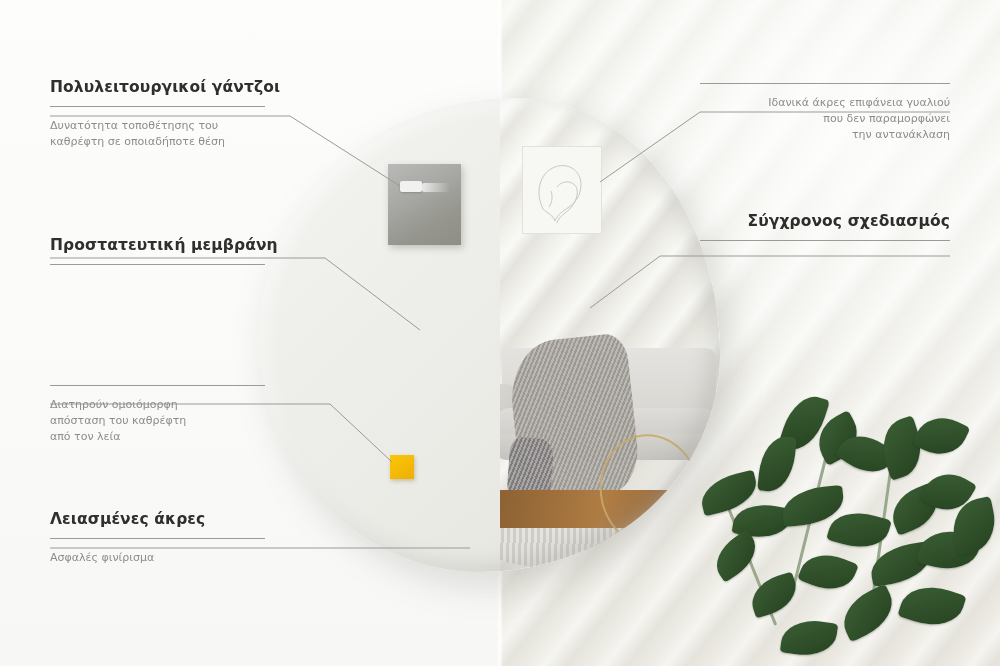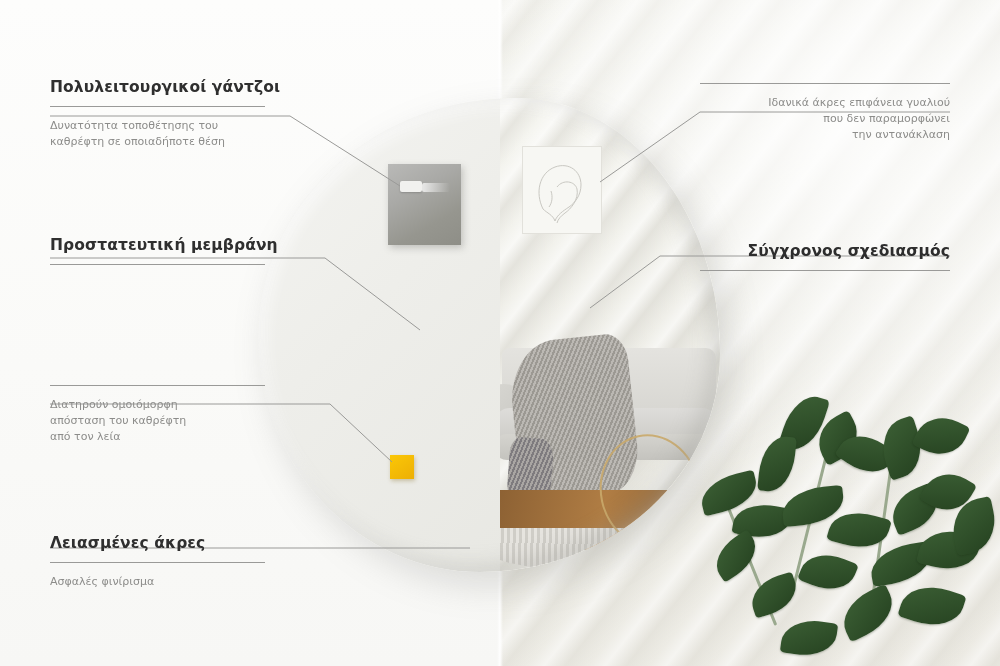--- a/index.html
+++ b/index.html
@@ -270,31 +270,31 @@
     <div class="c-rule"></div>
   </div>
 
   <div class="callout left-callout" style="top:376px;width:215px;">
     <div class="c-rule"></div>
     <div class="c-desc">Διατηρούν ομοιόμορφη
 απόσταση του καθρέφτη
 από τον λεία</div>
   </div>
 
-  <div class="callout left-callout" style="top:534px;width:215px;">
+  <div class="callout left-callout" style="top:510px;width:215px;">
     <div class="c-title">Λειασμένες άκρες</div>
     <div class="c-rule"></div>
     <div class="c-desc">Ασφαλές φινίρισμα</div>
   </div>
 
   <div class="callout right-callout" style="left:700px;top:74px;width:250px;">
     <div class="c-rule"></div>
     <div class="c-desc">Ιδανικά άκρες επιφάνεια γυαλιού
 που δεν παραμορφώνει
 την αντανάκλαση</div>
   </div>
 
-  <div class="callout right-callout" style="left:700px;top:242px;width:250px;">
+  <div class="callout right-callout" style="left:700px;top:212px;width:250px;">
     <div class="c-title">Σύγχρονος σχεδιασμός</div>
     <div class="c-rule"></div>
   </div>
 
 </div>
 
 </body></html>

